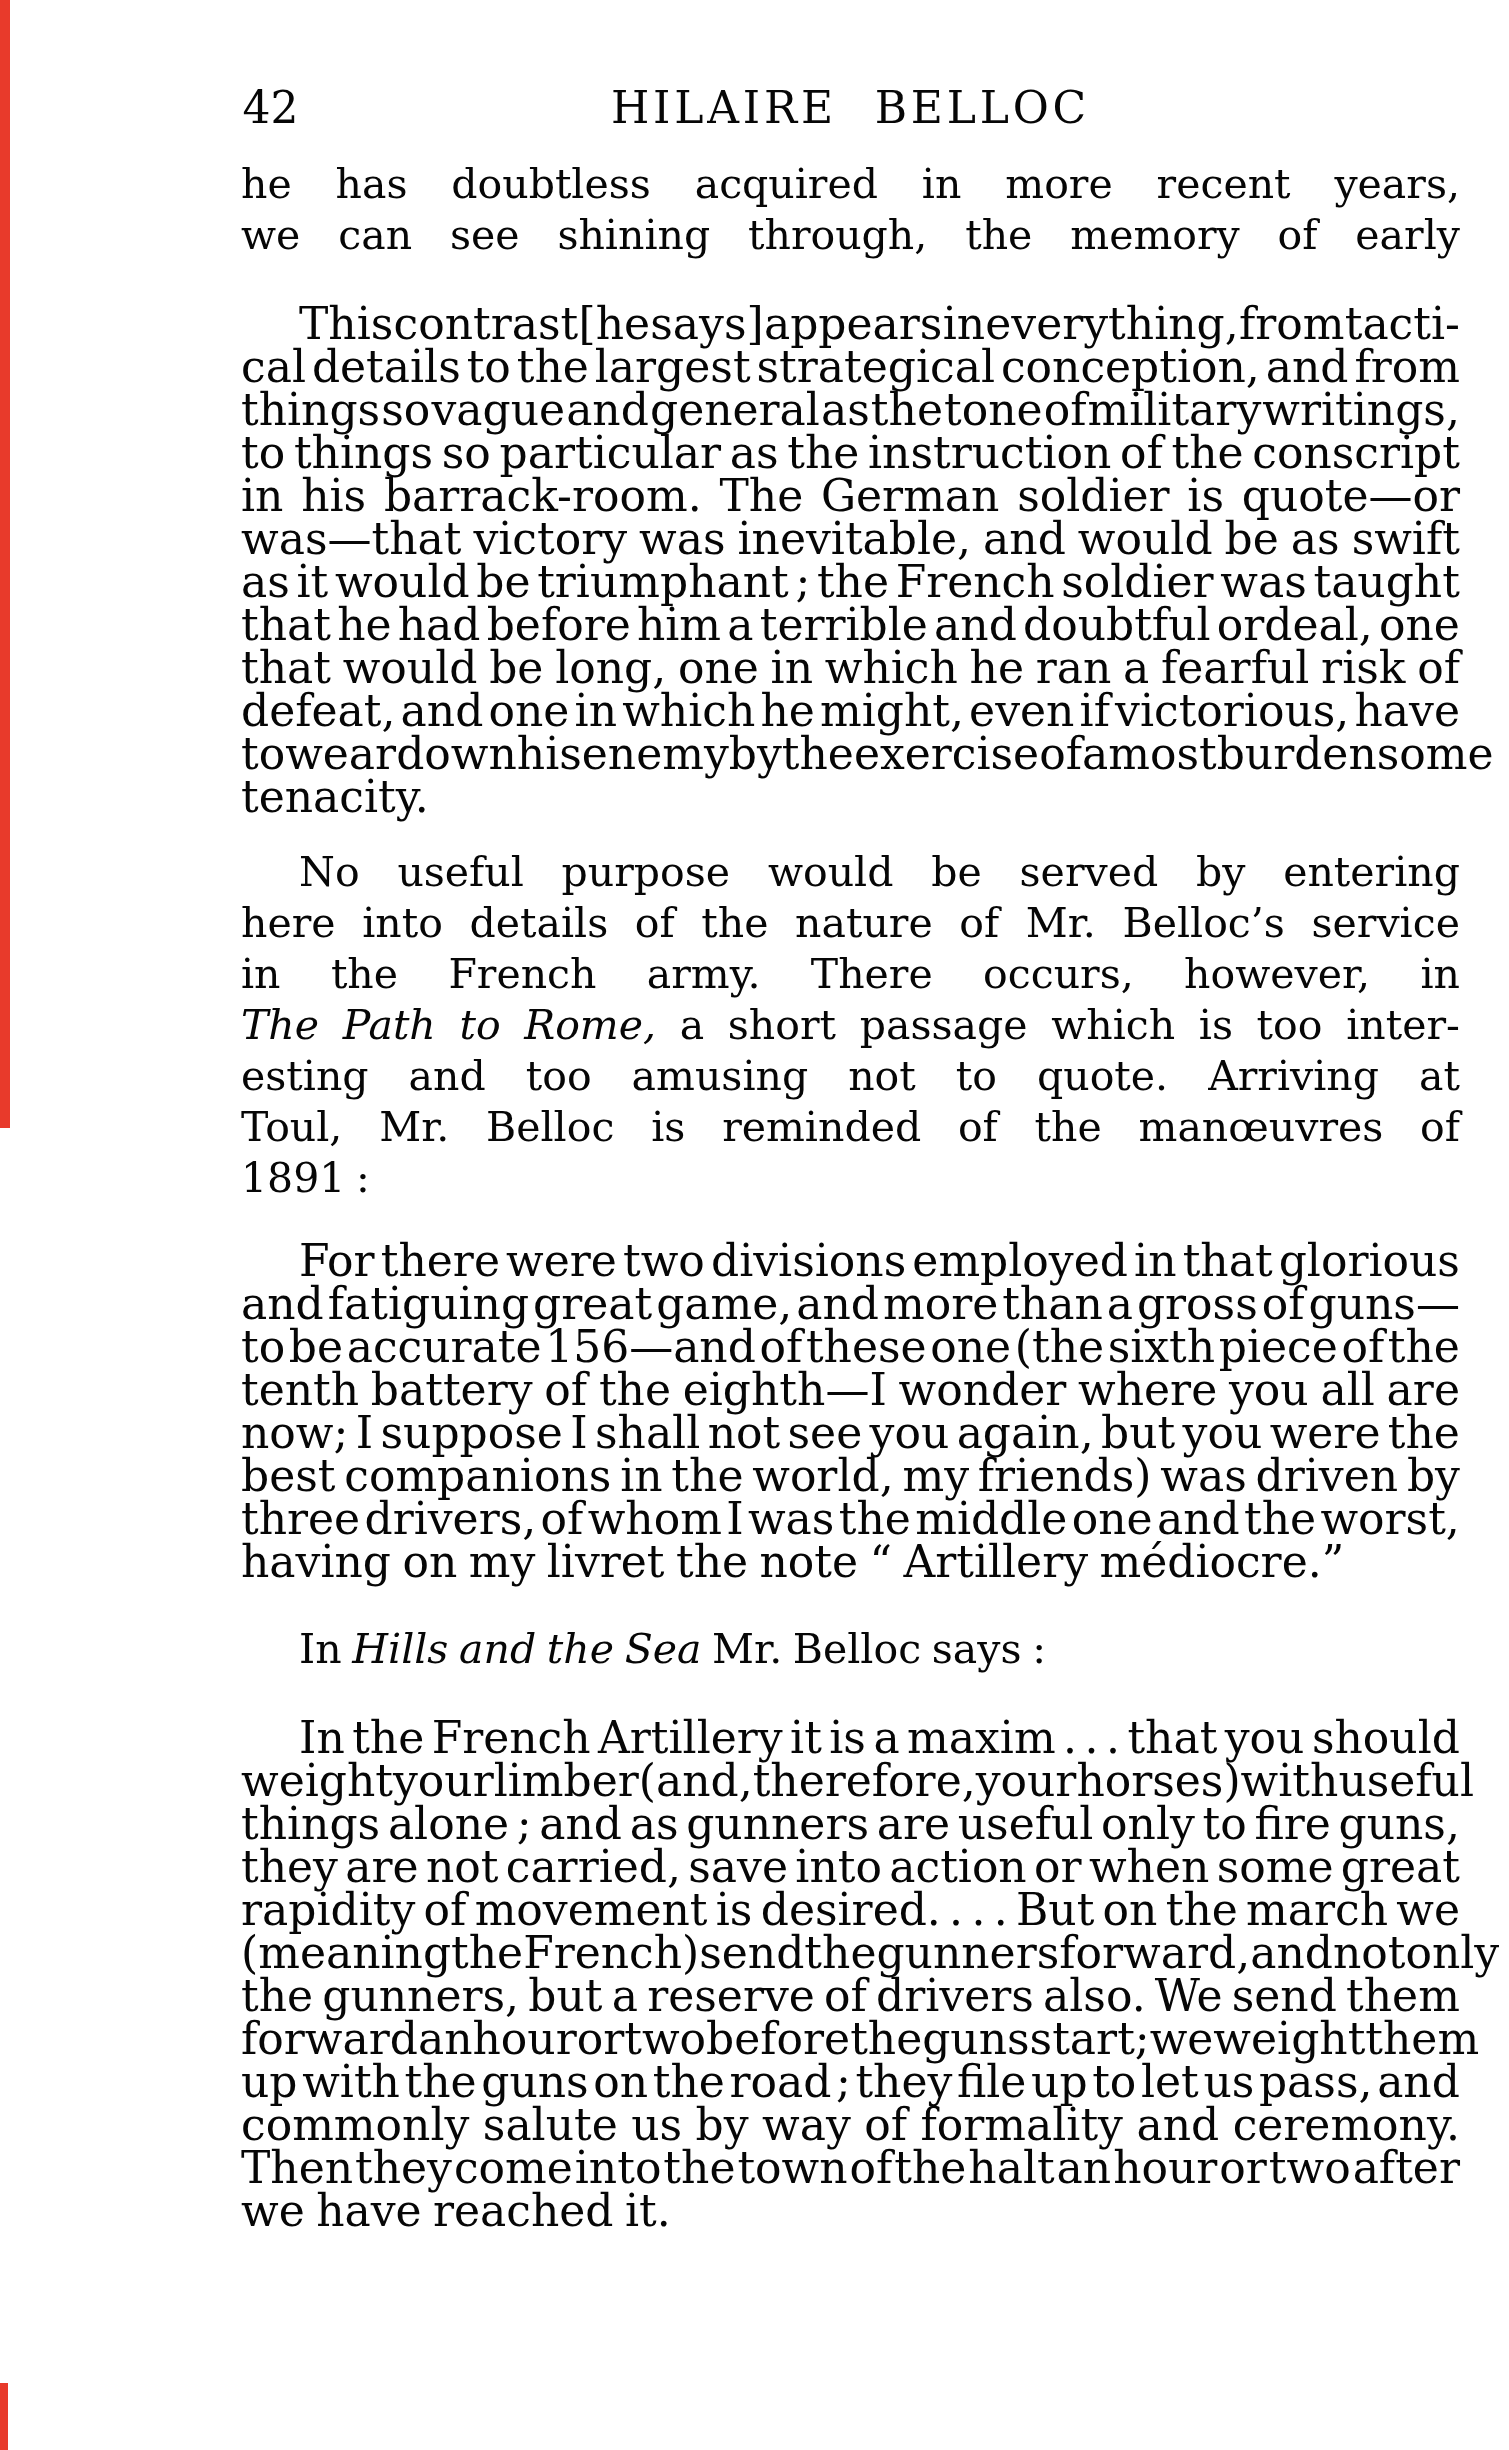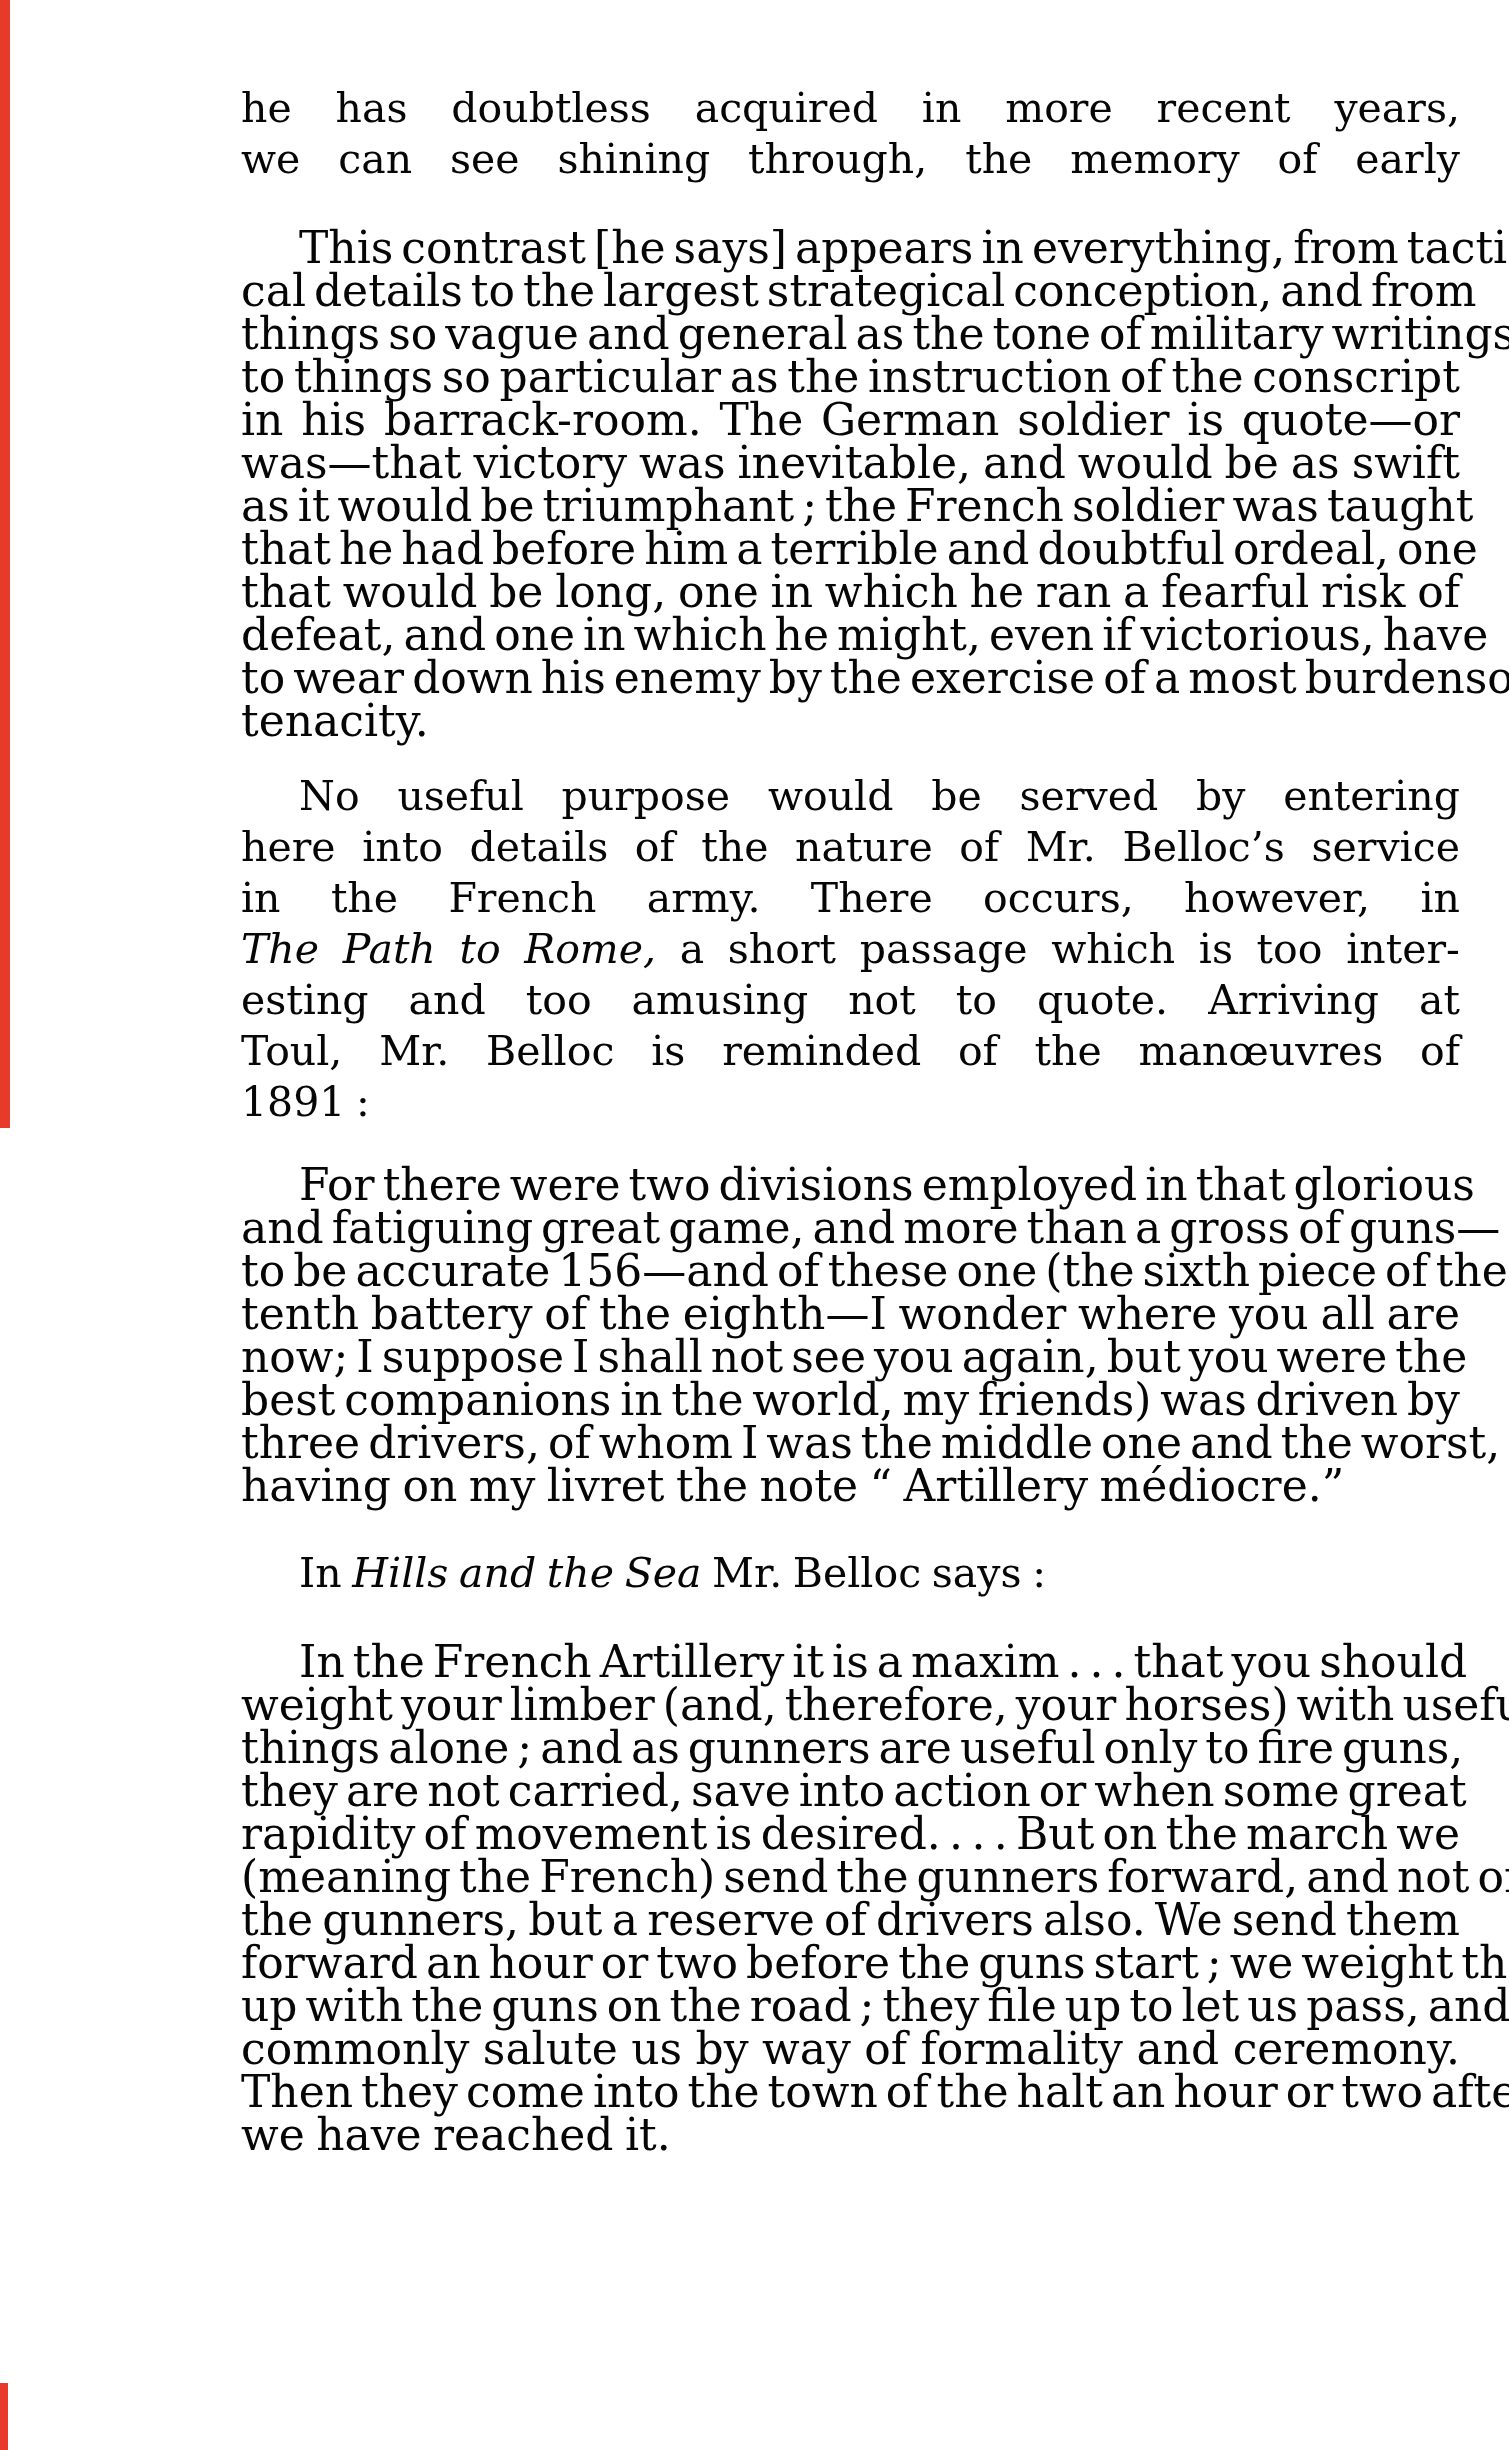--- a/index.html
+++ b/index.html
@@ -34,21 +34,20 @@
   .para.large { font-size:41px; }
   .para.large .line { line-height:51px; }
   .para.small { font-size:44px; }
   .para.small .line { line-height:43px; }
 
   
   .line {
     display:flex;
     justify-content:space-between;
     align-items:center;
-    gap:8px;
   }
   .line.last { justify-content:flex-start; column-gap:0.26em; }
   .para.indent .line.first { padding-left:58px; }
 
   .word { display:inline-block; white-space:pre; }
   .it { font-style:italic; }
 
   
   .text-block .para:nth-child(2) { margin-top:41px; }
   .text-block .para:nth-child(3) { margin-top:29px; }
@@ -57,20 +56,24 @@
   .text-block .para:nth-child(6) { margin-top:41px; }
 </style>
 </head>
 <body>
 
 <div class="page">
   <div class="strip top" style="background: rgb(232, 58, 43);"></div>
   <div class="strip bottom" style="background: rgb(232, 58, 43);"></div>
 
   <div class="content">
+    <div class="hdr">
+      <span class="num">42</span>
+      <div class="title">HILAIRE BELLOC</div>
+    </div>
     <div class="text-block">
         <div class="para large">
           <div class="line first">
             <span class="word">he</span>
             <span class="word">has</span>
             <span class="word">doubtless</span>
             <span class="word">acquired</span>
             <span class="word">in</span>
             <span class="word">more</span>
             <span class="word">recent</span>

